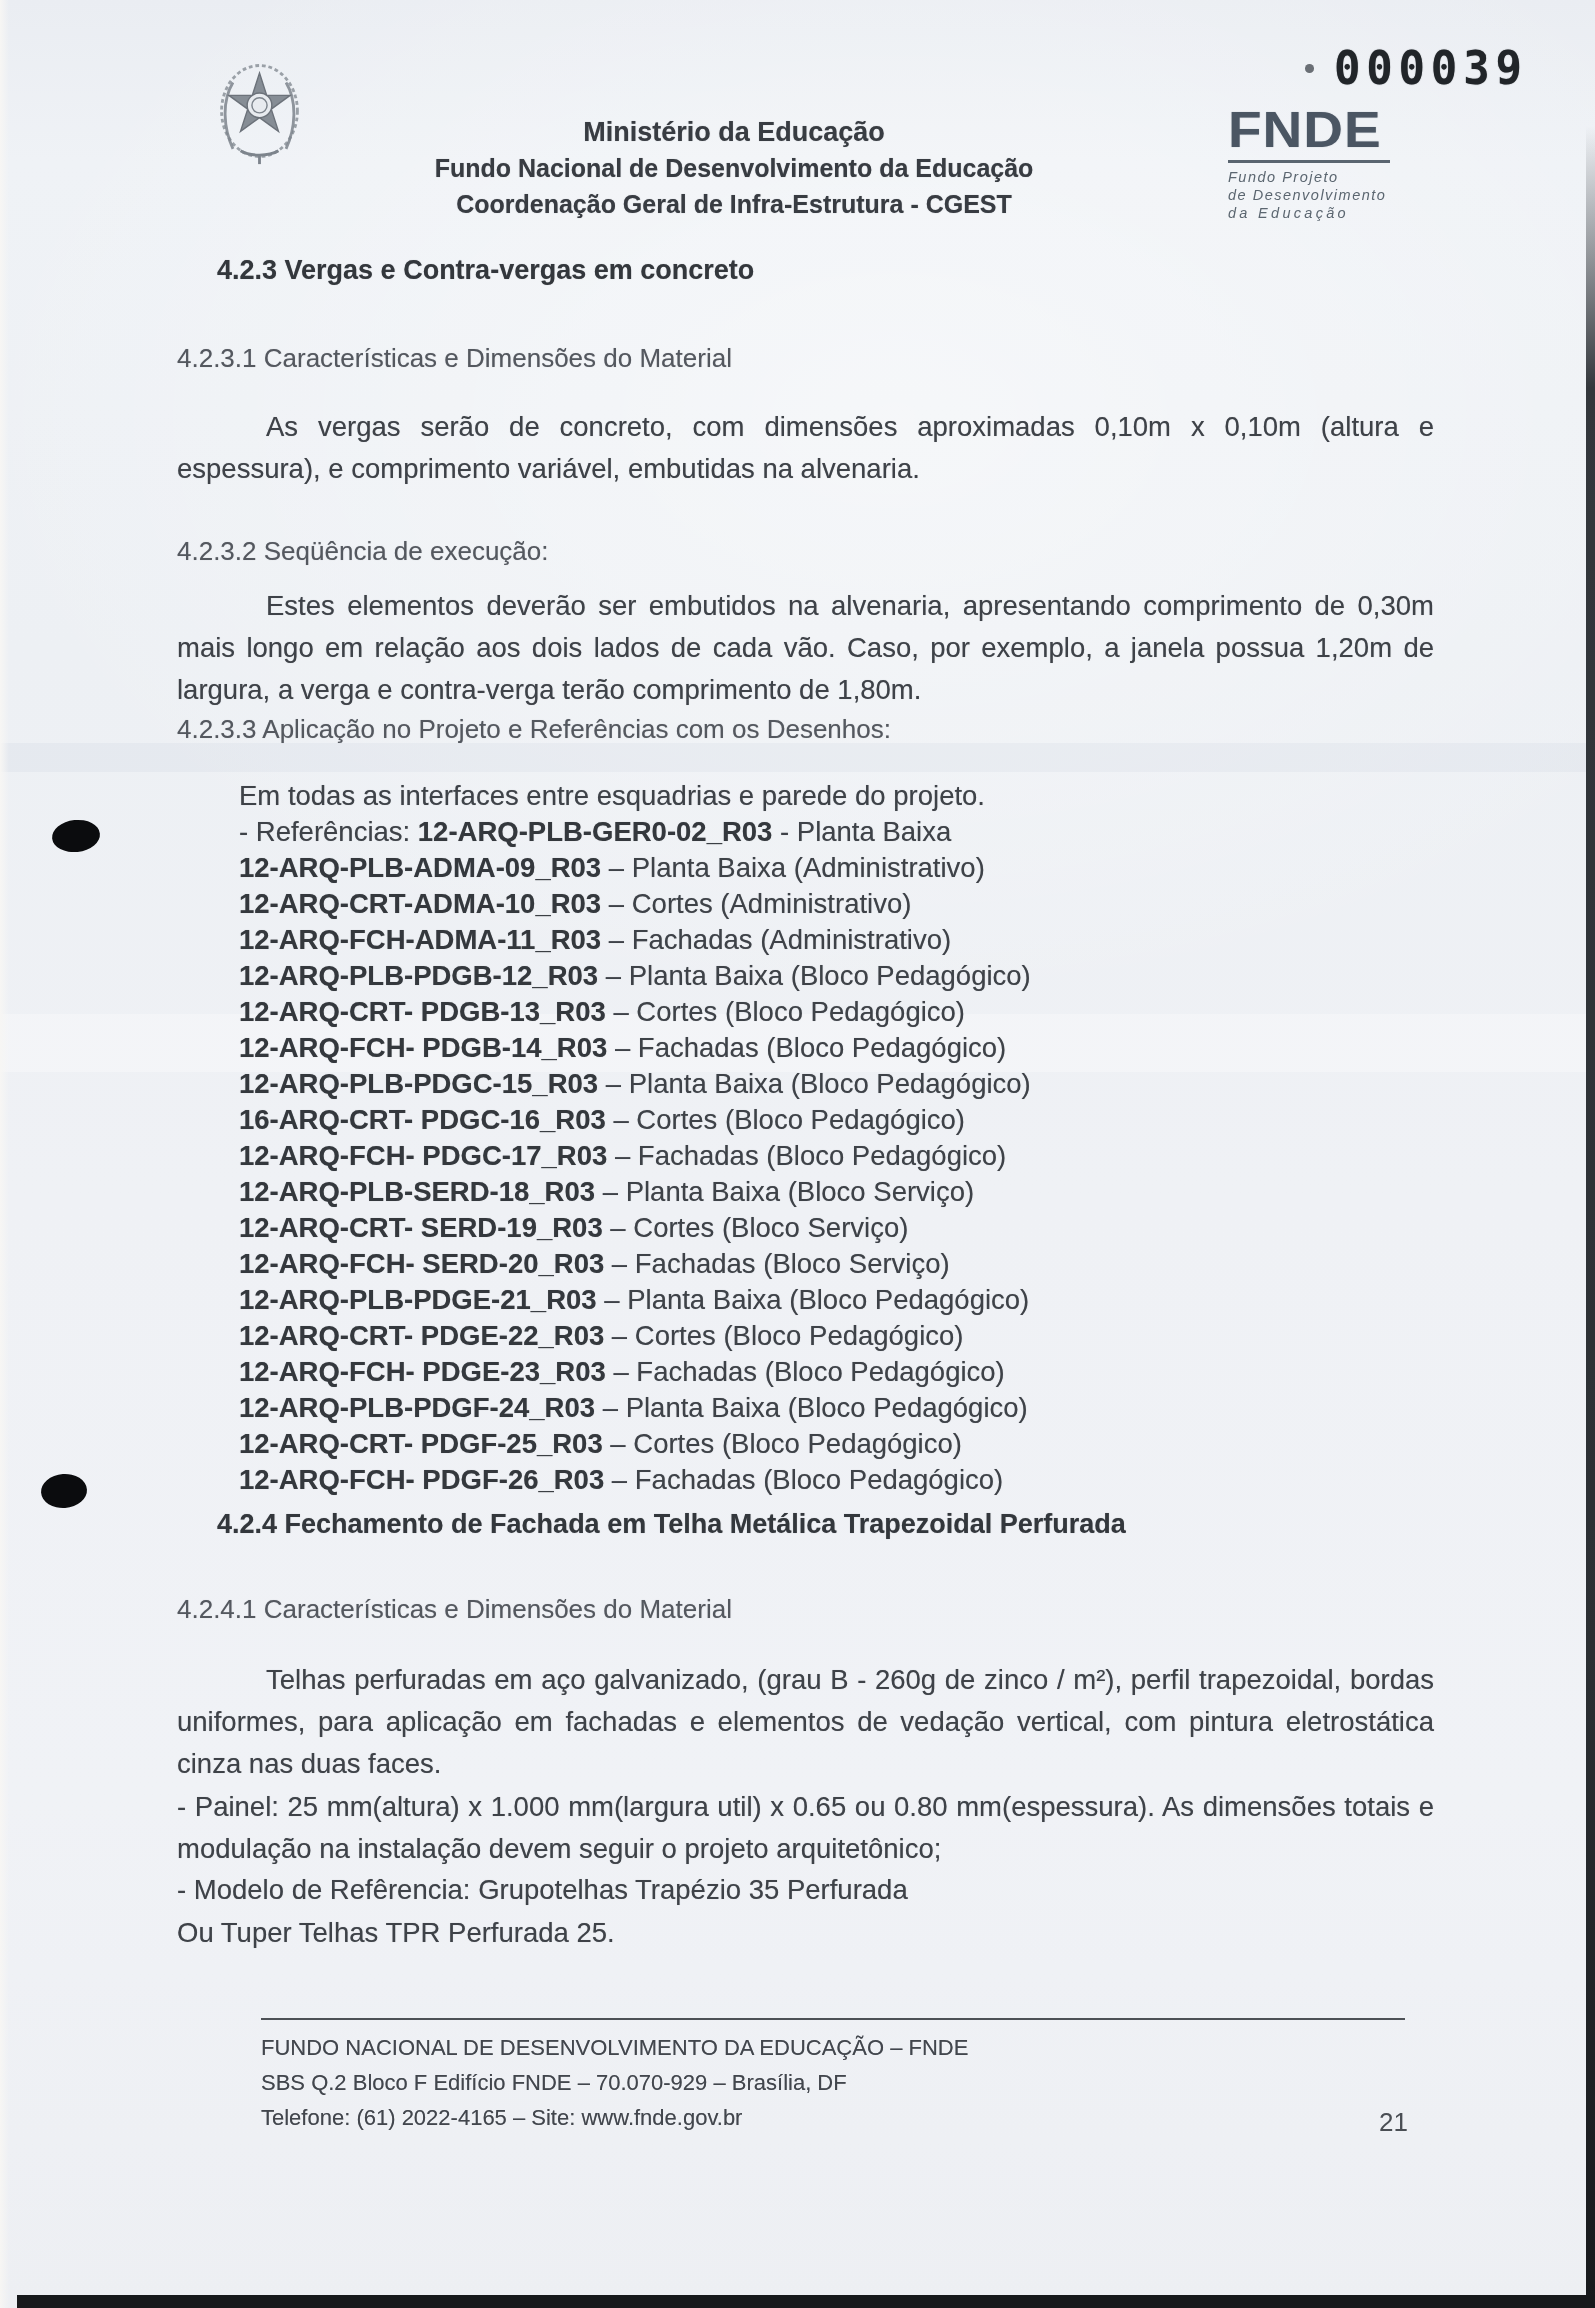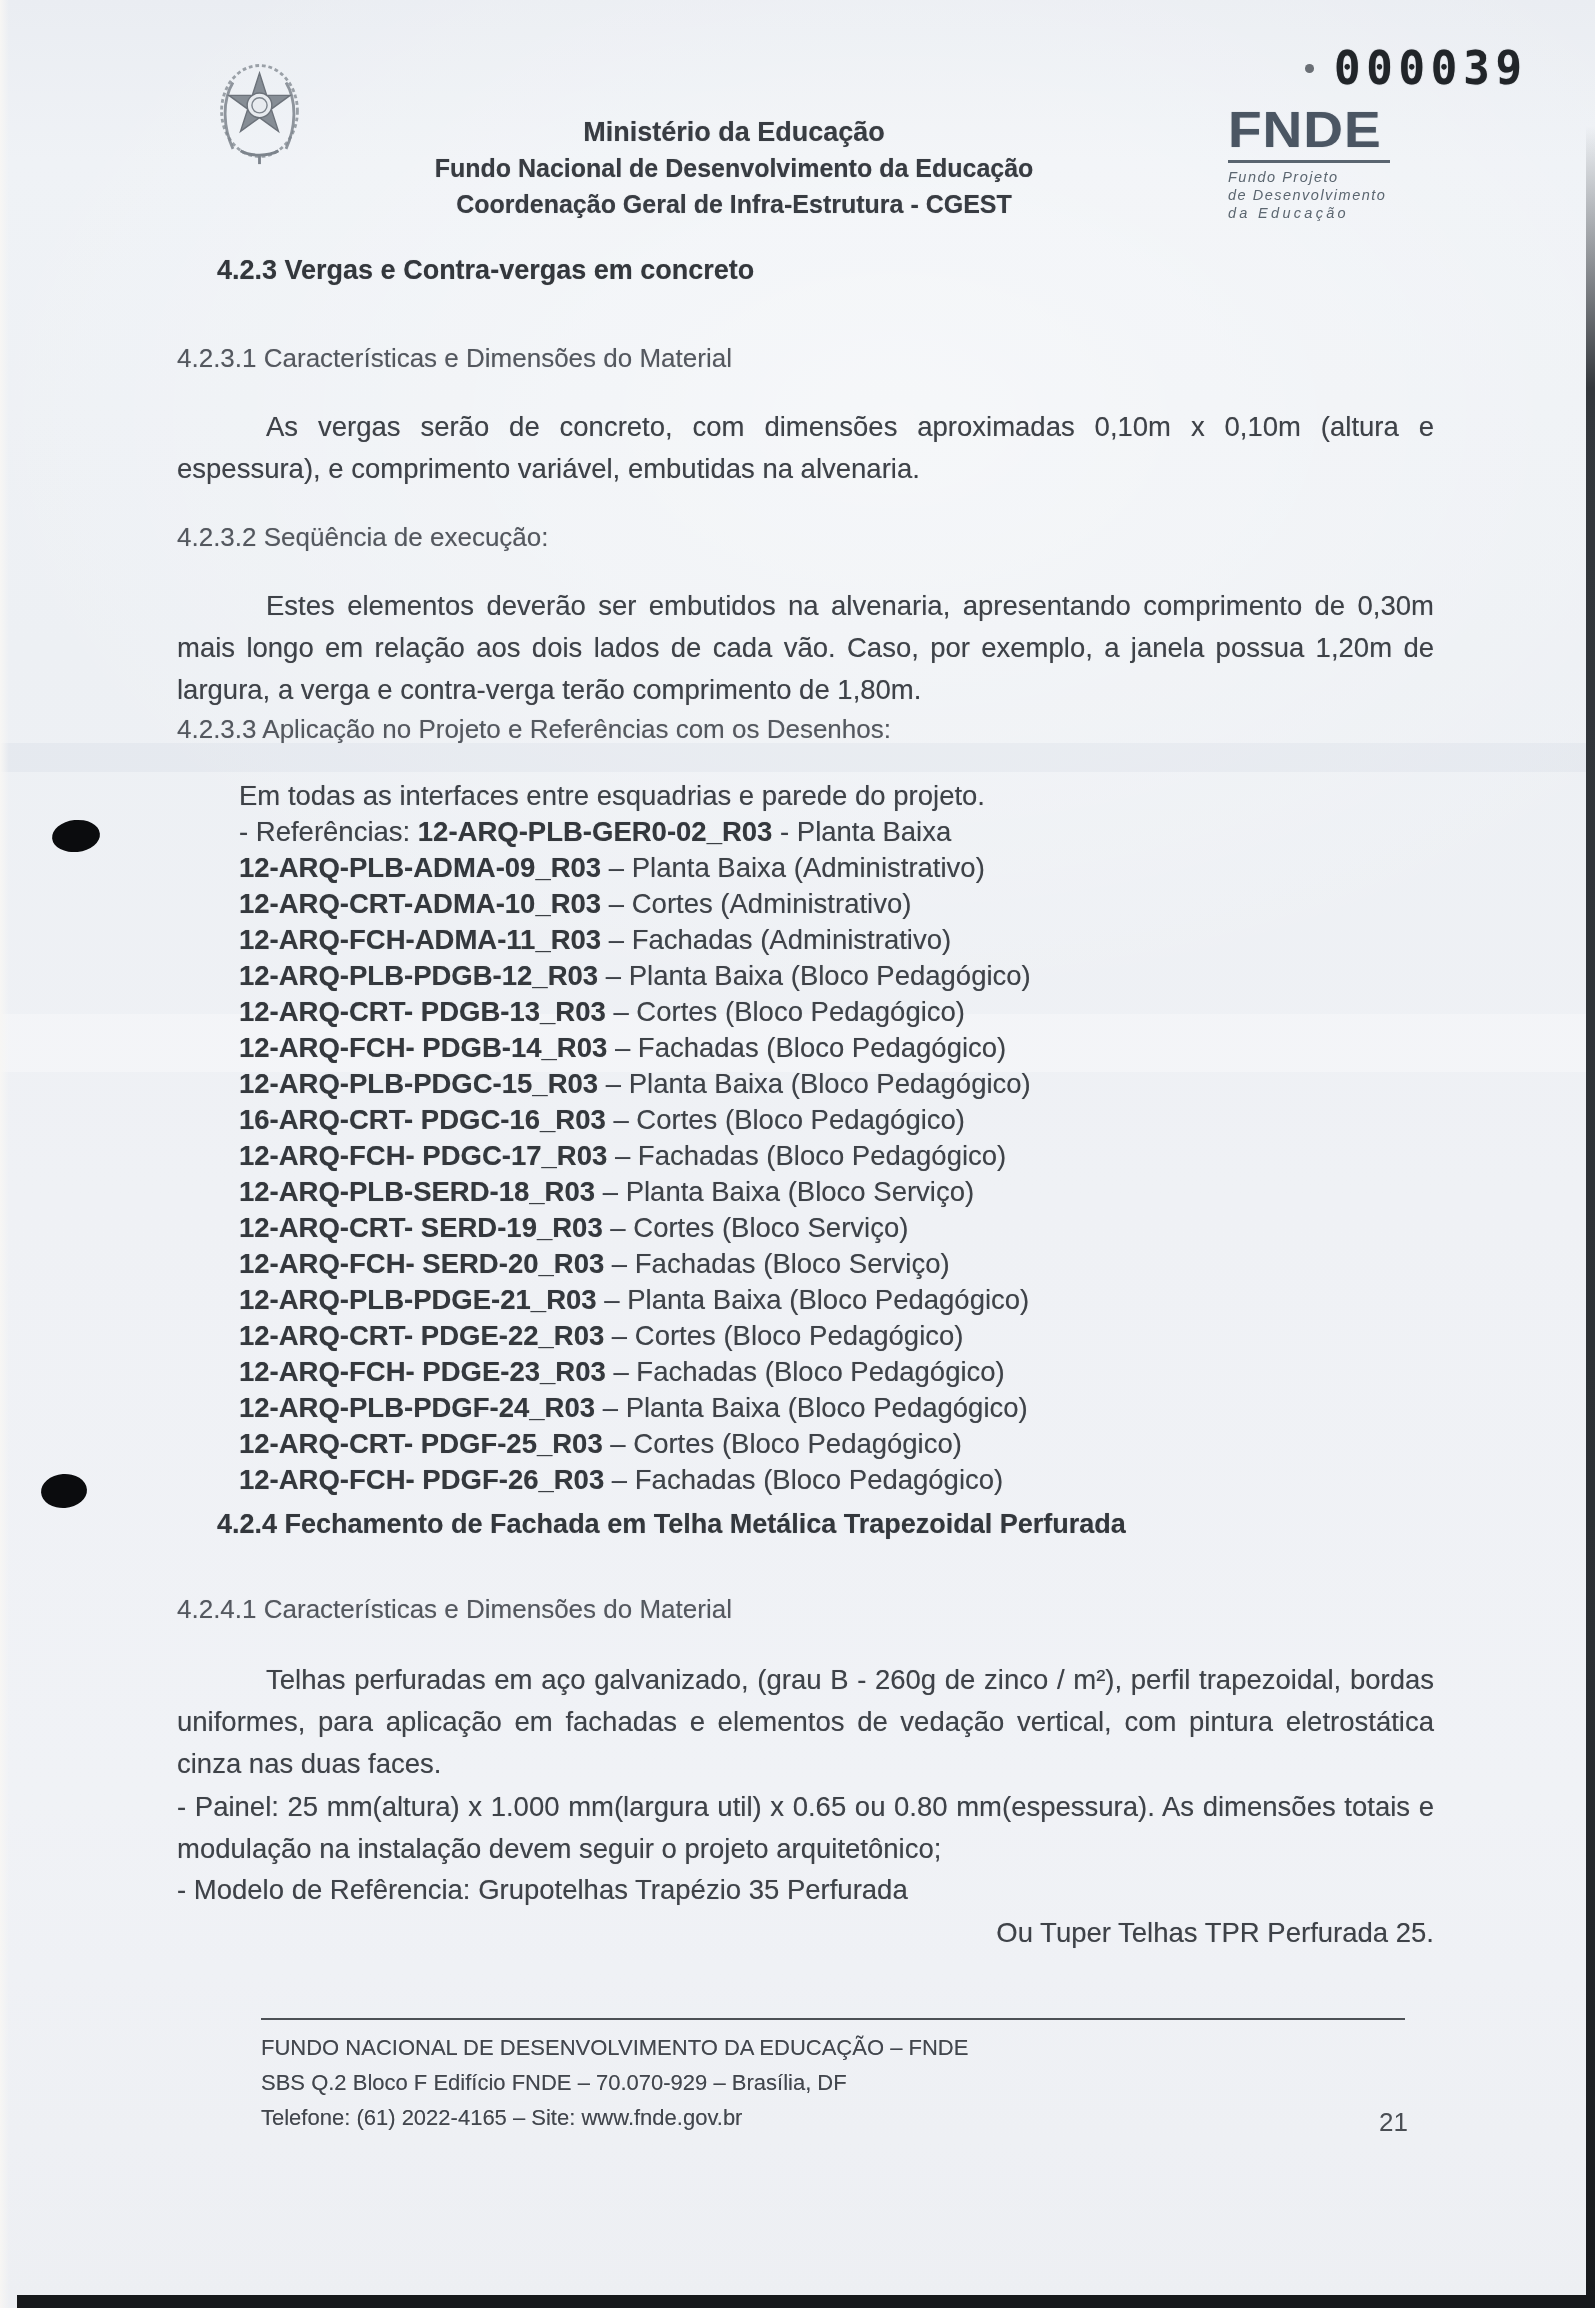--- a/index.html
+++ b/index.html
@@ -117,21 +117,21 @@
     <div class="fnde-sub s1">Fundo Projeto</div>
     <div class="fnde-sub s2">de Desenvolvimento</div>
     <div class="fnde-sub s3">da Educação</div>
   </div>
 
   <div class="h-bold" style="left:217px; top:255px;">4.2.3 Vergas e Contra-vergas em concreto</div>
 
   <div class="h-sub" style="left:177px; top:343px;">4.2.3.1 Características e Dimensões do Material</div>
   <div class="para indent" style="top:406px;">As vergas serão de concreto, com dimensões aproximadas 0,10m x 0,10m (altura e espessura), e comprimento variável, embutidas na alvenaria.</div>
 
-  <div class="h-sub" style="left:177px; top:522px;">4.2.3.2 Seqüência de execução:</div>
+  <div class="h-sub" style="left:177px; top:536px;">4.2.3.2 Seqüência de execução:</div>
   <div class="para indent" style="top:585px;">Estes elementos deverão ser embutidos na alvenaria, apresentando comprimento de 0,30m mais longo em relação aos dois lados de cada vão. Caso, por exemplo, a janela possua 1,20m de largura, a verga e contra-verga terão comprimento de 1,80m.</div>
 
   <div class="h-sub" style="left:177px; top:714px;">4.2.3.3 Aplicação no Projeto e Referências com os Desenhos:</div>
 
   <div class="refs">
     <div class="refline">Em todas as interfaces entre esquadrias e parede do projeto.</div>
     <div class="refline"><span>- Referências: </span><span class="code">12-ARQ-PLB-GER0-02_R03</span><span> - Planta Baixa</span></div>
     <div>
 
         <div class="refline"><span class="code">12-ARQ-PLB-ADMA-09_R03</span><span> – Planta Baixa (Administrativo)</span></div>
@@ -171,21 +171,21 @@
         <div class="refline"><span class="code">12-ARQ-FCH- PDGF-26_R03</span><span> – Fachadas (Bloco Pedagógico)</span></div>
       </div>
   </div>
 
   <div class="h-bold" style="left:217px; top:1509px;">4.2.4 Fechamento de Fachada em Telha Metálica Trapezoidal Perfurada</div>
 
   <div class="h-sub" style="left:177px; top:1594px;">4.2.4.1 Características e Dimensões do Material</div>
   <div class="para indent" style="top:1659px;">Telhas perfuradas em aço galvanizado, (grau B - 260g de zinco / m²), perfil trapezoidal, bordas uniformes, para aplicação em fachadas e elementos de vedação vertical, com pintura eletrostática cinza nas duas faces.</div>
   <div class="para" style="top:1786px;">- Painel: 25 mm(altura) x 1.000 mm(largura util) x 0.65 ou 0.80 mm(espessura). As dimensões totais e modulação na instalação devem seguir o projeto arquitetônico;</div>
   <div class="para" style="top:1869px; text-align:left;">- Modelo de Refêrencia: Grupotelhas Trapézio 35 Perfurada</div>
-  <div class="para" style="top:1912px; text-align:right;">Ou Tuper Telhas TPR Perfurada 25.</div>
+  <div class="para" style="top:1912px; text-align:left;">Ou Tuper Telhas TPR Perfurada 25.</div>
 
   <div class="footer-rule"></div>
   <div class="footer">
     <div>FUNDO NACIONAL DE DESENVOLVIMENTO DA EDUCAÇÃO – FNDE</div>
     <div>SBS Q.2 Bloco F Edifício FNDE – 70.070-929 – Brasília, DF</div>
     <div>Telefone: (61) 2022-4165 – Site: www.fnde.gov.br</div>
   </div>
   <div class="page-number">21</div>
 
 </div>

